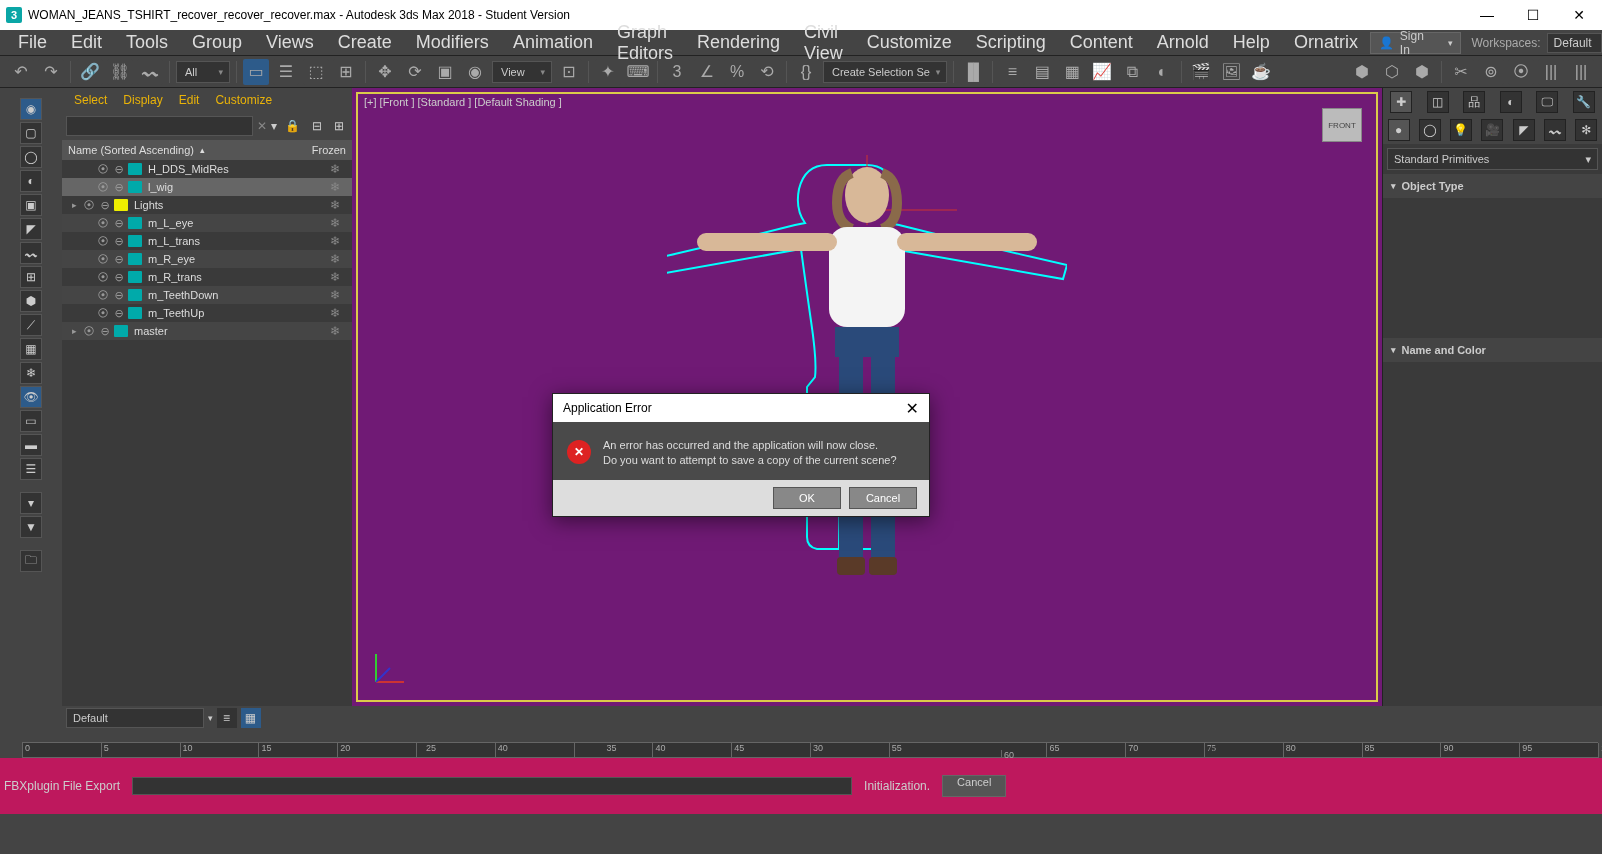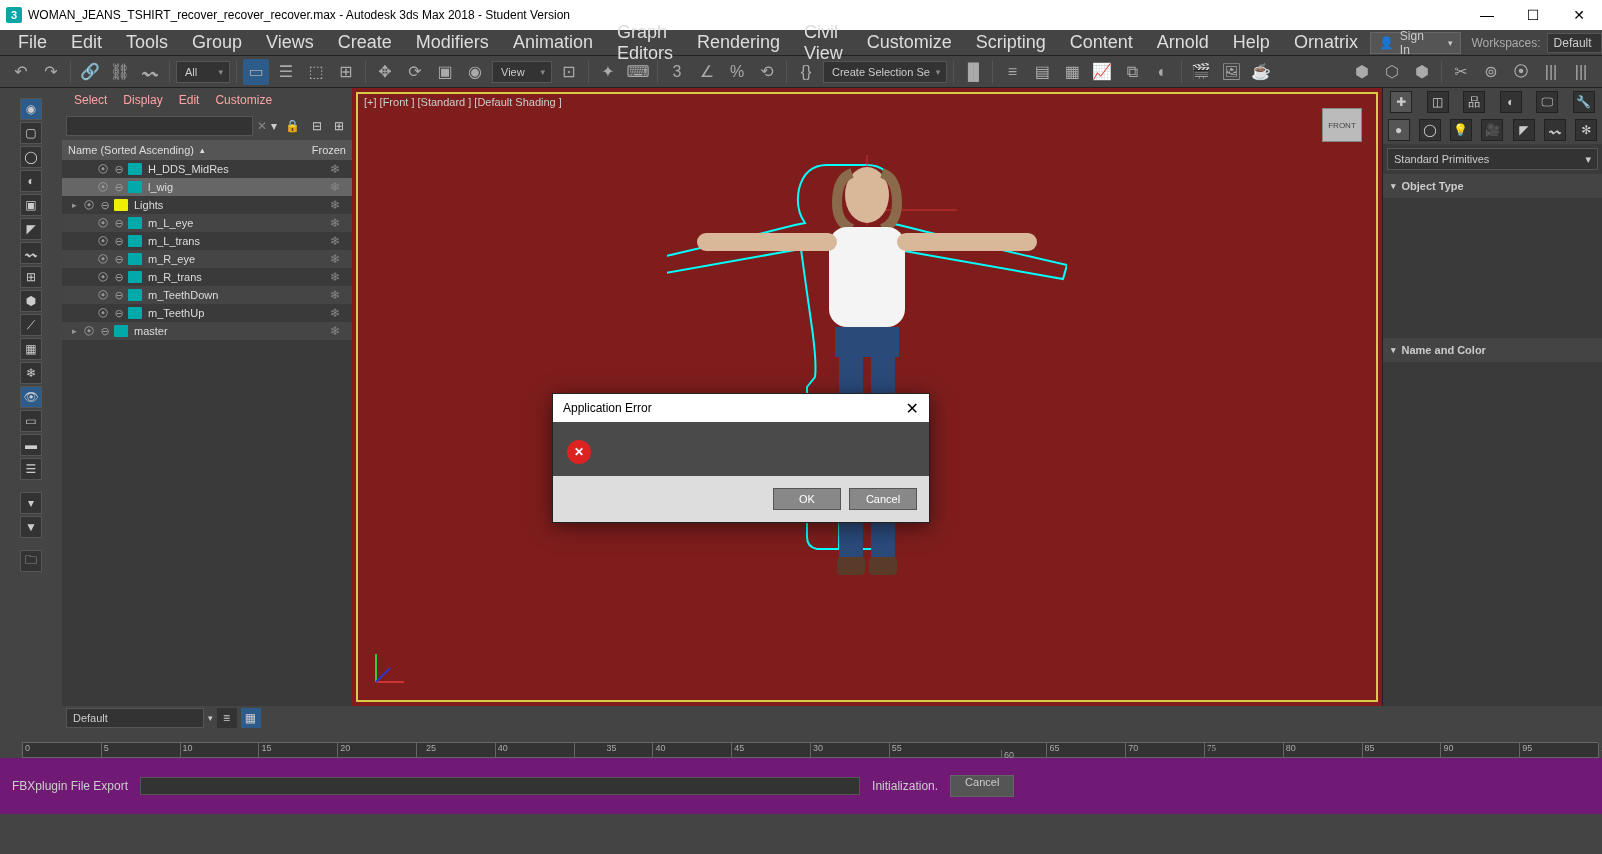--- a/index.html
+++ b/index.html
@@ -24,36 +24,36 @@
 .tdrop{height:22px;background:#333;border:1px solid #555;padding:0 6px 0 8px;display:flex;align-items:center;min-width:60px;color:#ccc;font-size:11px}
 .tdrop::after{content:"▾";margin-left:auto;font-size:9px;padding-left:6px;color:#888}
 
 .main{position:absolute;top:88px;left:0;right:0;bottom:148px;display:flex}
 .leftcol{width:62px;background:#444;padding-top:10px;display:flex;flex-direction:column;align-items:center;gap:2px}
 .leftcol .sq{width:22px;height:22px;background:#333;border:1px solid #555;display:flex;align-items:center;justify-content:center}
 .leftcol .sq.on{background:#2d5b8a}
 
 .scenex{width:290px;background:#3a3a3a;display:flex;flex-direction:column}
 .sx-tabs{height:24px;background:#444;display:flex;align-items:center;gap:16px;padding:0 12px;font-size:12px}
-.sx-tabs span{color:#fca5a5}
+.sx-tabs span{color:#eab308}
 .sx-search{height:28px;display:flex;align-items:center;gap:4px;padding:0 4px;background:#444}
 .sx-search input{flex:1;height:20px;background:#333;border:1px solid #555;color:#ccc;padding:0 4px}
 .sx-head{height:20px;background:#555;display:flex;align-items:center;padding:0 6px;font-size:11px;color:#ddd}
 .sx-head .h2{margin-left:auto}
 .sx-list{flex:1;overflow:auto}
 .row{height:18px;display:flex;align-items:center;padding-left:22px;font-size:11px;color:#ddd}
 .row.alt{background:#454545}
 .row.sel{background:#666}
 .row .eye{width:14px;text-align:center;color:#999;margin-right:2px}
 .row .obj{width:14px;height:12px;background:#0aa;margin-right:6px;border-radius:1px}
 .row .obj.lt{background:#ee0}
 .row .snow{margin-left:auto;margin-right:12px;color:#888;font-size:12px}
 .row .exp{width:10px;color:#999;margin-left:-12px;font-size:9px}
 
-.viewport{flex:1;background:#7f1d1d;position:relative}
+.viewport{flex:1;background:#701a75;position:relative}
 .vpinner{position:absolute;inset:4px;border:2px solid #dbca4a}
 .vlabel{position:absolute;top:2px;left:6px;font-size:11px;color:#ccc}
 .figure{position:absolute;left:50%;top:48%;transform:translate(-50%,-50%);width:400px;height:460px}
 .axes{position:absolute;left:12px;bottom:12px;width:40px;height:40px}
 .cube{position:absolute;right:14px;top:14px;width:40px;height:34px;background:#bbb;border:1px solid #888;display:flex;align-items:center;justify-content:center;font-size:8px;color:#444}
 
 .rightp{width:220px;background:#3a3a3a;border-left:1px solid #222;display:flex;flex-direction:column}
 .rtabs,.rtabs2{height:28px;display:flex;align-items:center;justify-content:space-around;background:#444}
 .rtab{width:22px;height:22px;background:#333;border:1px solid #222;display:flex;align-items:center;justify-content:center}
 .rtab.on{background:#555}
@@ -62,31 +62,31 @@
 .rsection{height:24px;background:#444;display:flex;align-items:center;padding:0 8px;font-weight:bold;font-size:11px}
 .rsection::before{content:"▾";margin-right:6px;font-size:9px}
 .rbody{flex:0 0 140px;background:#3a3a3a}
 
 .tline{position:absolute;bottom:114px;left:66px;right:220px;height:34px}
 .layerbar{height:24px;display:flex;align-items:center;gap:4px}
 .layerdrop{width:138px;height:20px;background:#333;border:1px solid #555;padding:0 6px;display:flex;align-items:center;font-size:11px}
 .ruler{position:absolute;left:22px;right:4px;bottom:96px;height:16px;background:#333;border-top:1px solid #666;border-bottom:1px solid #666}
 .ruler .tick{position:absolute;top:0;height:16px;border-left:1px solid #666;font-size:9px;color:#aaa;padding-left:2px}
 
-.status{position:absolute;bottom:40px;left:0;right:0;height:56px;background:#701a75;display:flex;align-items:center;padding:0 12px;gap:12px}
+.status{position:absolute;bottom:40px;left:0;right:0;height:56px;background:#be185d;display:flex;align-items:center;padding:0 4px;gap:12px}
 .status input{height:18px;background:#333;border:1px solid #555;color:#ccc;padding:0 4px;font-size:11px}
 .status .sbtn{height:22px;padding:0 14px;background:#555;border:1px solid #666;font-size:11px}
 
 .modal{position:absolute;left:552px;top:393px;width:378px;background:#4a4a4a;border:1px solid #222;box-shadow:0 4px 20px rgba(0,0,0,.5)}
 .modal .mtitle{height:28px;background:#fff;color:#000;display:flex;align-items:center;padding:0 10px;font-size:12px}
 .modal .mclose{margin-left:auto;font-size:16px}
 .modal .mbody{padding:16px 14px 12px;display:flex;gap:12px;background:#4a4a4a}
 .modal .xicon{width:24px;height:24px;background:#d22;border-radius:50%;color:#fff;display:flex;align-items:center;justify-content:center;font-weight:bold;flex-shrink:0;margin-top:2px}
 .modal .mtext{font-size:11px;color:#ddd;line-height:15px}
-.modal .mfoot{height:46px;background:#ddd;display:flex;align-items:center;justify-content:flex-end;gap:8px;padding:0 12px}
+.modal .mfoot{height:36px;background:#ddd;display:flex;align-items:center;justify-content:flex-end;gap:8px;padding:0 12px}
 .modal .mfoot button{width:68px;height:22px;background:#888;border:1px solid #555;color:#fff;font-size:11px}
 
 .playcorner{position:absolute;left:4px;bottom:56px;width:26px;height:26px;background:#333}
 
 .cy{stroke:#0ff;fill:none;stroke-width:2}
 </style>
 </head>
 <body>
 
 <div class="titlebar">
@@ -412,18 +412,22 @@
   <div class="sbtn">Cancel</div>
 </div>
 
 <div class="modal">
   <div class="mtitle">
     <span>Application Error</span>
     <span class="mclose">✕</span>
   </div>
   <div class="mbody">
     <div class="xicon">✕</div>
+    <div class="mtext">
+      <div>An error has occurred and the application will now close.</div>
+      <div>Do you want to attempt to save a copy of the current scene?</div>
+    </div>
   </div>
   <div class="mfoot">
     <button>OK</button>
     <button>Cancel</button>
   </div>
 </div>
 
 </body></html>

